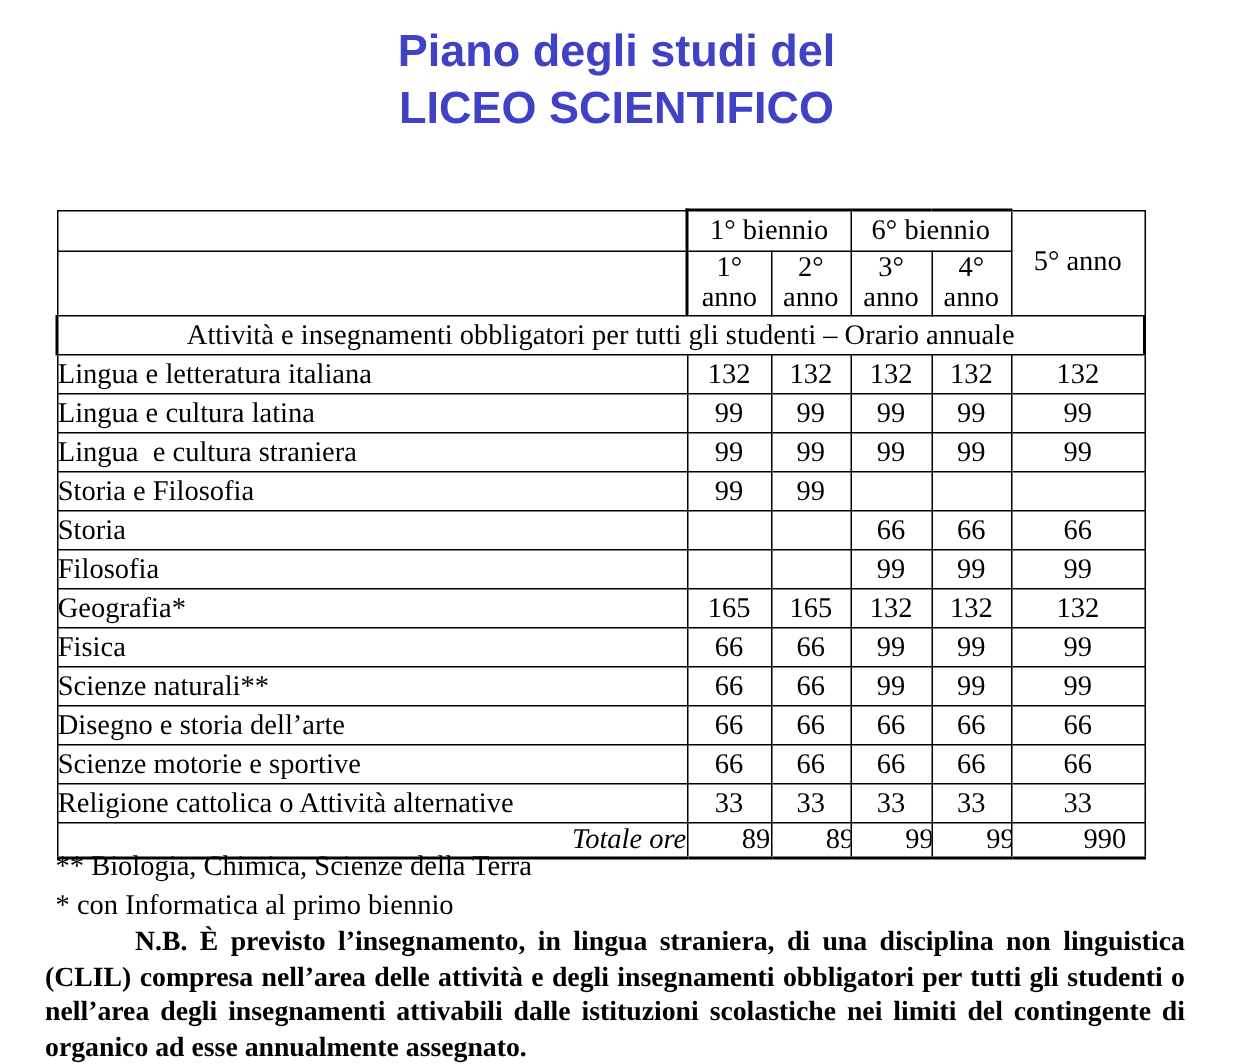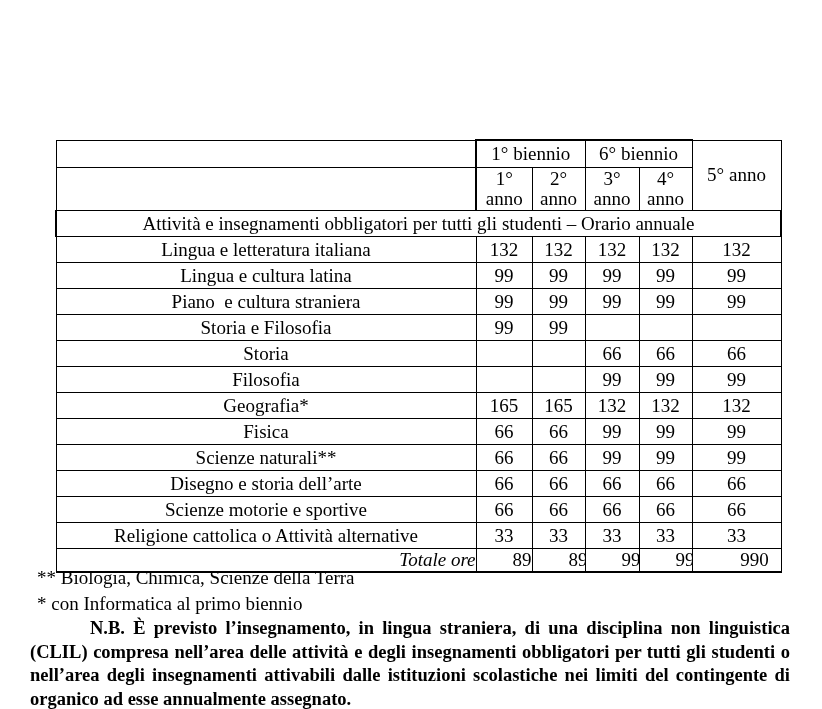--- a/index.html
+++ b/index.html
@@ -30,21 +30,20 @@
 
   
   table.schedule {
     position: absolute;
     left: 37px;
     top: 139px;
     width: 725px;
     border-collapse: collapse;
     table-layout: fixed;
     font-size: 19px;
-    margin-left: 18px;
   }
   table.schedule td {
     padding: 0;
     border: 1px solid #000;
     overflow: hidden;
   }
   td.blank { border: none; }
 
   tr.h1 td { height: 26px; text-align: center; }
   tr.h1 td.group-left  { border-top-width: 2px; border-left-width: 2px; }
@@ -63,21 +62,20 @@
     text-align: center;
     border-left-width: 2px;
     border-right-width: 2px;
   }
 
   tr.subject td { height: 25px; }
   td.label-cell {
     padding-left: 5px;
     white-space: pre;
     border-left-width: 2px;
-    text-align: center;
   }
   td.num-cell { text-align: center; }
   td.num-last { border-right-width: 2px; }
 
   tr.total td { height: 21px; border-bottom-width: 2px; padding-left: 36px; }
   td.total-label {
     text-align: right;
     font-style: italic;
     padding-right: 5px;
     border-left-width: 2px;
@@ -102,20 +100,24 @@
     font-weight: bold;
     text-align: justify;
     text-indent: 60px;
   }
 </style>
 </head>
 <body>
 
 <div class="page">
 
+  <div class="doc-title">
+    <div>Piano degli studi del</div>
+    <div>LICEO SCIENTIFICO</div>
+  </div>
 
   <table class="schedule">
     <colgroup>
       <col style="width:420px">
       <col style="width:56px">
       <col style="width:53px">
       <col style="width:54px">
       <col style="width:53px">
       <col style="width:89px">
     </colgroup>
@@ -148,21 +150,21 @@
         </tr>
         <tr class="subject">
           <td class="label-cell">Lingua e cultura latina</td>
           <td class="num-cell">99</td>
           <td class="num-cell">99</td>
           <td class="num-cell">99</td>
           <td class="num-cell">99</td>
           <td class="num-cell num-last">99</td>
         </tr>
         <tr class="subject">
-          <td class="label-cell">Piano  e cultura straniera</td>
+          <td class="label-cell">Lingua  e cultura straniera</td>
           <td class="num-cell">99</td>
           <td class="num-cell">99</td>
           <td class="num-cell">99</td>
           <td class="num-cell">99</td>
           <td class="num-cell num-last">99</td>
         </tr>
         <tr class="subject">
           <td class="label-cell">Storia e Filosofia</td>
           <td class="num-cell">99</td>
           <td class="num-cell">99</td>

